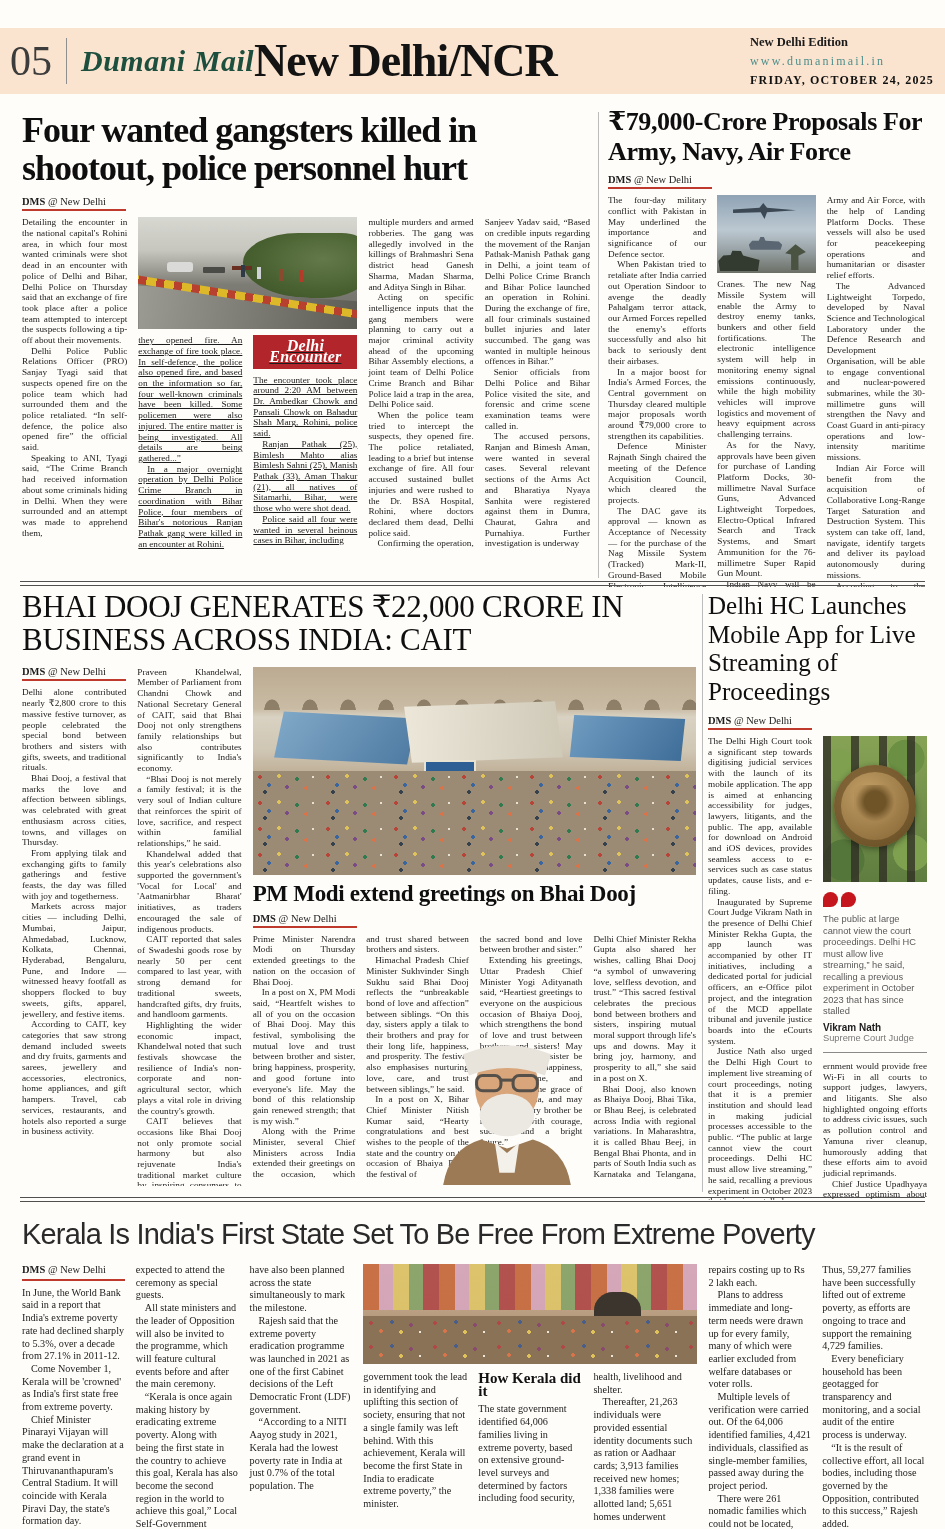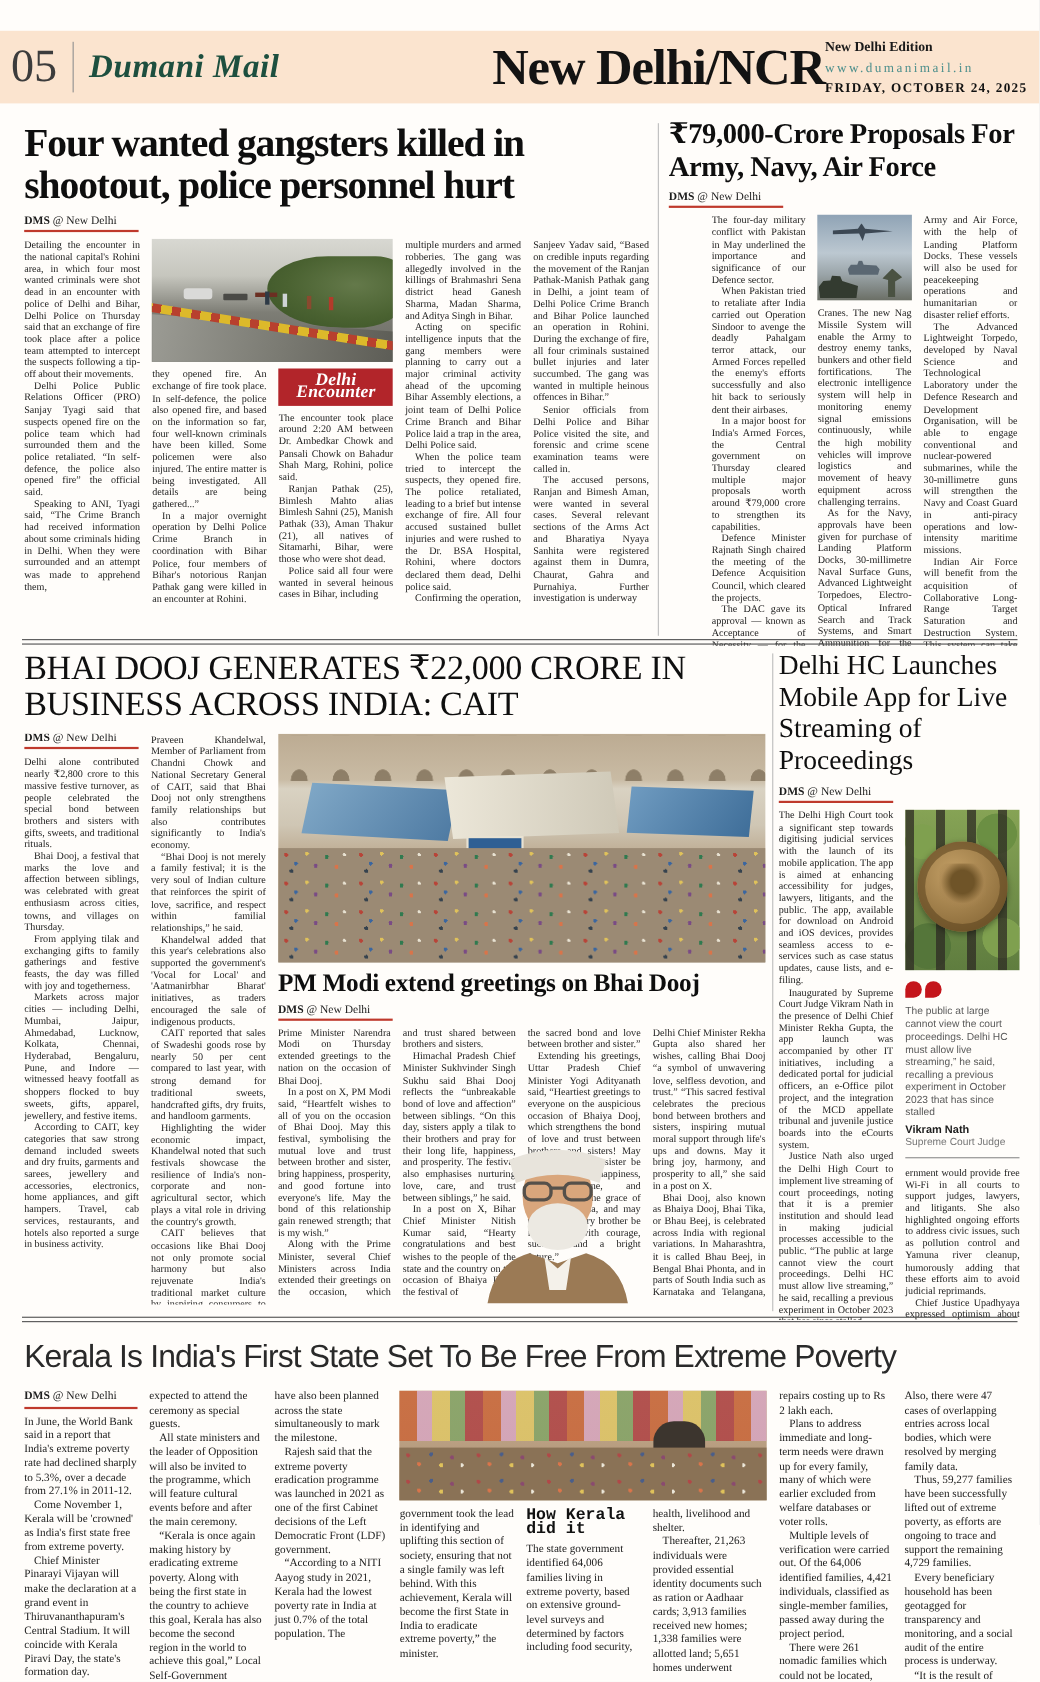--- a/index.html
+++ b/index.html
@@ -5,21 +5,21 @@
   html,body{margin:0;padding:0;background:#e9e9e9;}
   .page{position:relative;width:945px;height:1529px;background:#fffdfa;margin:0 auto;
         font-family:"Liberation Serif","DejaVu Serif",serif;color:#1c1c1c;overflow:hidden;}
 
   
   .masthead-band{position:absolute;top:28px;left:0;width:100%;height:66px;background:#fbe4cf;
         display:flex;align-items:center;padding:0 10px;box-sizing:border-box;}
   .pageno{font-size:42px;color:#3c3c3c;line-height:1;}
   .vdiv{width:1px;height:46px;background:#8f8f8f;margin:0 14px;}
   .brand{font-size:30px;font-weight:bold;font-style:italic;color:#1d4f3f;letter-spacing:.5px;white-space:nowrap;}
-  .section-title{flex:1;text-align:right;font-size:46px;font-weight:bold;color:#131313;letter-spacing:-1px;line-height:1;}
+  .section-title{flex:1;text-align:left;font-size:46px;font-weight:bold;color:#131313;letter-spacing:-1px;line-height:1;}
   .edition-block{font-size:12.5px;line-height:1.55;text-align:left;min-width:185px;}
   .ed1{font-weight:bold;color:#1a1a1a;}
   .ed2{color:#4d8f8c;letter-spacing:2.2px;font-size:12px;}
   .ed3{font-weight:bold;letter-spacing:1.2px;font-size:12px;color:#111;}
 
   
   section{position:absolute;}
   .byline{display:block;width:104px;border-bottom:2px solid #bf392c;padding-bottom:2px;
           margin-bottom:6px;font-size:10.5px;white-space:nowrap;}
   .byline b{font-weight:bold;}
@@ -51,21 +51,21 @@
      box-shadow:34px 3px 0 -2px #4a4a46,62px 1px 0 -3px #6b2f22;}
   .pp-figs{position:absolute;left:47%;top:43%;width:4px;height:12px;background:#2e3a46;
      box-shadow:16px 2px 0 #cfd3d6,38px 4px 0 #8a4a2f,58px 5px 0 #b33b2a;}
   .delhi-box{background:#b2252a;color:#fff;font-style:italic;font-weight:bold;font-size:16px;
      text-align:center;padding:6px 2px;margin-bottom:6px;letter-spacing:.2px;}
   .vr1{left:598px;top:112px;height:466px;}
 
   
   .art2{left:608px;top:107px;width:317px;}
   .art2 h1{font-size:26px;line-height:1.14;font-weight:bold;letter-spacing:-.4px;margin:0 0 8px;color:#0e0e0e;}
-  .art2-body{height:392px;overflow:hidden;margin-left:39px;}
+  .art2-body{height:392px;overflow:hidden;}
   .military-photo{height:78px;margin-bottom:6px;
      background:linear-gradient(180deg,#8fa3b5 0%,#bcc8d1 45%,#9aa4a8 70%,#6b6f66 100%);}
   .mp-drone{position:absolute;left:16%;top:10%;width:64%;height:16px;background:#3c4854;
      clip-path:polygon(0 40%,42% 30%,48% 0,54% 30%,100% 45%,54% 58%,50% 100%,44% 58%,0 62%);}
   .mp-ship{position:absolute;left:32%;bottom:30%;width:34%;height:13px;background:#5a6772;
      clip-path:polygon(0 60%,10% 30%,30% 30%,35% 0,45% 0,50% 30%,90% 35%,100% 60%,95% 100%,5% 100%);}
   .mp-tank{position:absolute;left:1%;bottom:3%;width:42%;height:22px;background:#333b30;
      clip-path:polygon(0 55%,12% 30%,30% 28%,34% 8%,55% 10%,60% 30%,100% 50%,96% 100%,4% 100%);}
   .mp-radar{position:absolute;right:1%;bottom:4%;width:30%;height:26px;background:#4a5242;
      clip-path:polygon(20% 100%,20% 40%,0 35%,35% 0,70% 30%,45% 45%,45% 100%);}
@@ -141,21 +141,21 @@
      background:repeating-linear-gradient(90deg,#c96a3e 0 16px,#d6a6bd 16px 30px,#dec568 30px 46px,#86a468 46px 60px,#b04848 60px 76px);}
   .kp-dark{position:absolute;right:17%;top:28%;width:14%;height:46%;background:#3c352e;border-radius:40% 40% 20% 20%;}
   .kp-crowd{position:absolute;left:0;bottom:0;width:100%;height:48%;background-color:#8a7256;background-image:
      radial-gradient(circle 3px at 8px 7px,#b04848 60%,transparent 62%),
      radial-gradient(circle 3px at 18px 15px,#d9744a 60%,transparent 62%),
      radial-gradient(circle 3px at 29px 6px,#4a5e8a 60%,transparent 62%),
      radial-gradient(circle 3px at 38px 16px,#e0c25a 60%,transparent 62%),
      radial-gradient(circle 3px at 48px 9px,#8a4a6f 60%,transparent 62%),
      radial-gradient(circle 2.5px at 57px 16px,#ece7d9 60%,transparent 62%);
      background-size:64px 24px;}
-  .howbox h3{font-size:15px;font-weight:bold;margin:1px 0 6px;color:#111;font-family:Liberation Mono, monospace;}
+  .howbox h3{font-size:15px;font-weight:bold;margin:1px 0 6px;color:#111;}
 </style>
 </head>
 <body>
 
 <div class="page">
 
   <div class="masthead-band">
     <div class="pageno">05</div>
     <div class="vdiv"></div>
     <div class="brand">Dumani Mail</div>
@@ -177,21 +177,21 @@
           <p>Speaking to ANI, Tyagi said, “The Crime Branch had received information about some criminals hiding in Delhi. When they were surrounded and an attempt was made to apprehend them,</p>
         </div>
       <div class="mid">
         <div class="photo police-photo">
           <div class="pp-trees"></div>
           <div class="pp-road"></div>
           <div class="pp-tape"></div>
           <div class="pp-car"></div>
           <div class="pp-figs"></div>
         </div>
-        <div class="cols" style="flex:1;">
+        <div class="cols" style="flex:1;text-decoration:underline;">
           <div class="col">
               <p>they opened fire. An exchange of fire took place. In self-defence, the police also opened fire, and based on the information so far, four well-known criminals have been killed. Some policemen were also injured. The entire matter is being investigated. All details are being gathered...”</p>
               <p>In a major overnight operation by Delhi Police Crime Branch in coordination with Bihar Police, four members of Bihar's notorious Ranjan Pathak gang were killed in an encounter at Rohini.</p>
             </div>
           <div class="col">
             <div class="delhi-box">Delhi Encounter</div>
             <div>
                 <p>The encounter took place around 2:20 AM between Dr. Ambedkar Chowk and Pansali Chowk on Bahadur Shah Marg, Rohini, police said.</p>
                 <p>Ranjan Pathak (25), Bimlesh Mahto alias Bimlesh Sahni (25), Manish Pathak (33), Aman Thakur (21), all natives of Sitamarhi, Bihar, were those who were shot dead.</p>
                 <p>Police said all four were wanted in several heinous cases in Bihar, including</p>
@@ -395,21 +395,20 @@
             </div>
         </div>
       </div>
       <div class="col">
           <p>repairs costing up to Rs 2 lakh each.</p>
           <p>Plans to address immediate and long-term needs were drawn up for every family, many of which were earlier excluded from welfare databases or voter rolls.</p>
           <p>Multiple levels of verification were carried out. Of the 64,006 identified families, 4,421 individuals, classified as single-member families, passed away during the project period.</p>
           <p>There were 261 nomadic families which could not be located, with many migrating to other states. However, these families will be assisted if they return o Kerala.</p>
         </div>
       <div class="col">
-          <p>Also, there were 47 cases of overlapping entries across local bodies, which were resolved by merging family data.</p>
           <p>Thus, 59,277 families have been successfully lifted out of extreme poverty, as efforts are ongoing to trace and support the remaining 4,729 families.</p>
           <p>Every beneficiary household has been geotagged for transparency and monitoring, and a social audit of the entire process is underway.</p>
           <p>“It is the result of collective effort, all local bodies, including those governed by the Opposition, contributed to this success,” Rajesh added.</p>
         </div>
     </div>
   </section>
 
 </div>
 
 </body></html>

